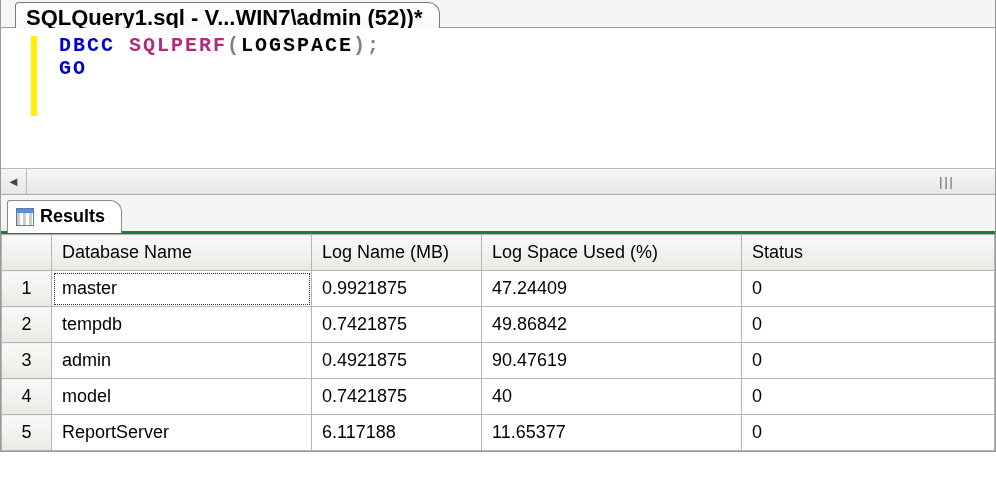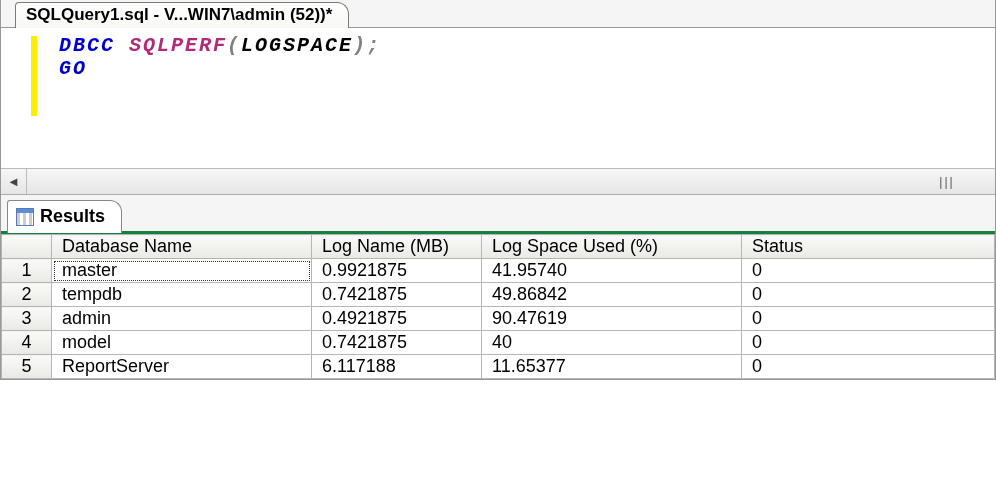--- a/index.html
+++ b/index.html
@@ -24,21 +24,21 @@
     padding-top: 1px;
     height: 28px;
   }
   .file-tab {
     display: inline-block;
     background: linear-gradient(#fff, #f7f7f3);
     border: 1px solid #7a7a7a;
     border-bottom: none;
     padding: 2px 16px 3px 10px;
     font-weight: bold;
-    font-size: 17px;
+    font-size: 22px;
     font-family: "Trebuchet MS", "Arial Black", sans-serif;
     border-top-right-radius: 12px;
     border-top-left-radius: 4px;
     position: relative;
     top: 1px;
     color: #000;
   }
   
   .editor {
     background: #fff;
@@ -54,21 +54,20 @@
     position: absolute;
     left: 30px;
     top: 8px;
     width: 6px;
     height: 80px;
     background: #ffee00;
   }
   .editor .code {
     margin-left: 28px;
     white-space: pre;
-    font-style: italic;
   }
   .kw { color: #0000cc; }
   .fn { color: #b22a7a; }
   .punct { color: #808080; }
   
   .hscroll {
     background: linear-gradient(#f6f6f6, #e6e6e6);
     border-top: 1px solid #bbb;
     height: 26px;
     display: flex;
@@ -144,21 +143,21 @@
   .grid-wrap {
     overflow: hidden;
   }
   table.grid {
     border-collapse: collapse;
     width: 100%;
     font-size: 18px;
   }
   table.grid th, table.grid td {
     border: 1px solid #b5b5b5;
-    padding: 1px 10px;
+    padding: 7px 10px;
     text-align: left;
     font-weight: normal;
     background: #fff;
     white-space: nowrap;
   }
   table.grid th {
     background: linear-gradient(#fafafa, #e9e9e4);
     font-weight: normal;
   }
   table.grid th.rowhead, table.grid td.rowhead {
@@ -219,21 +218,21 @@
           <th class="col-log">Log Name (MB)</th>
           <th class="col-used">Log Space Used (%)</th>
           <th>Status</th>
         </tr>
       </thead>
       <tbody id="grid-body">
       <tr>
             <td class="rowhead">1</td>
             <td class="selected">master</td>
             <td>0.9921875</td>
-            <td>41.95740</td>
+            <td>47.24409</td>
             <td>0</td>
           </tr>
           <tr>
             <td class="rowhead">2</td>
             <td>tempdb</td>
             <td>0.7421875</td>
             <td>49.86842</td>
             <td>0</td>
           </tr>
           <tr>

